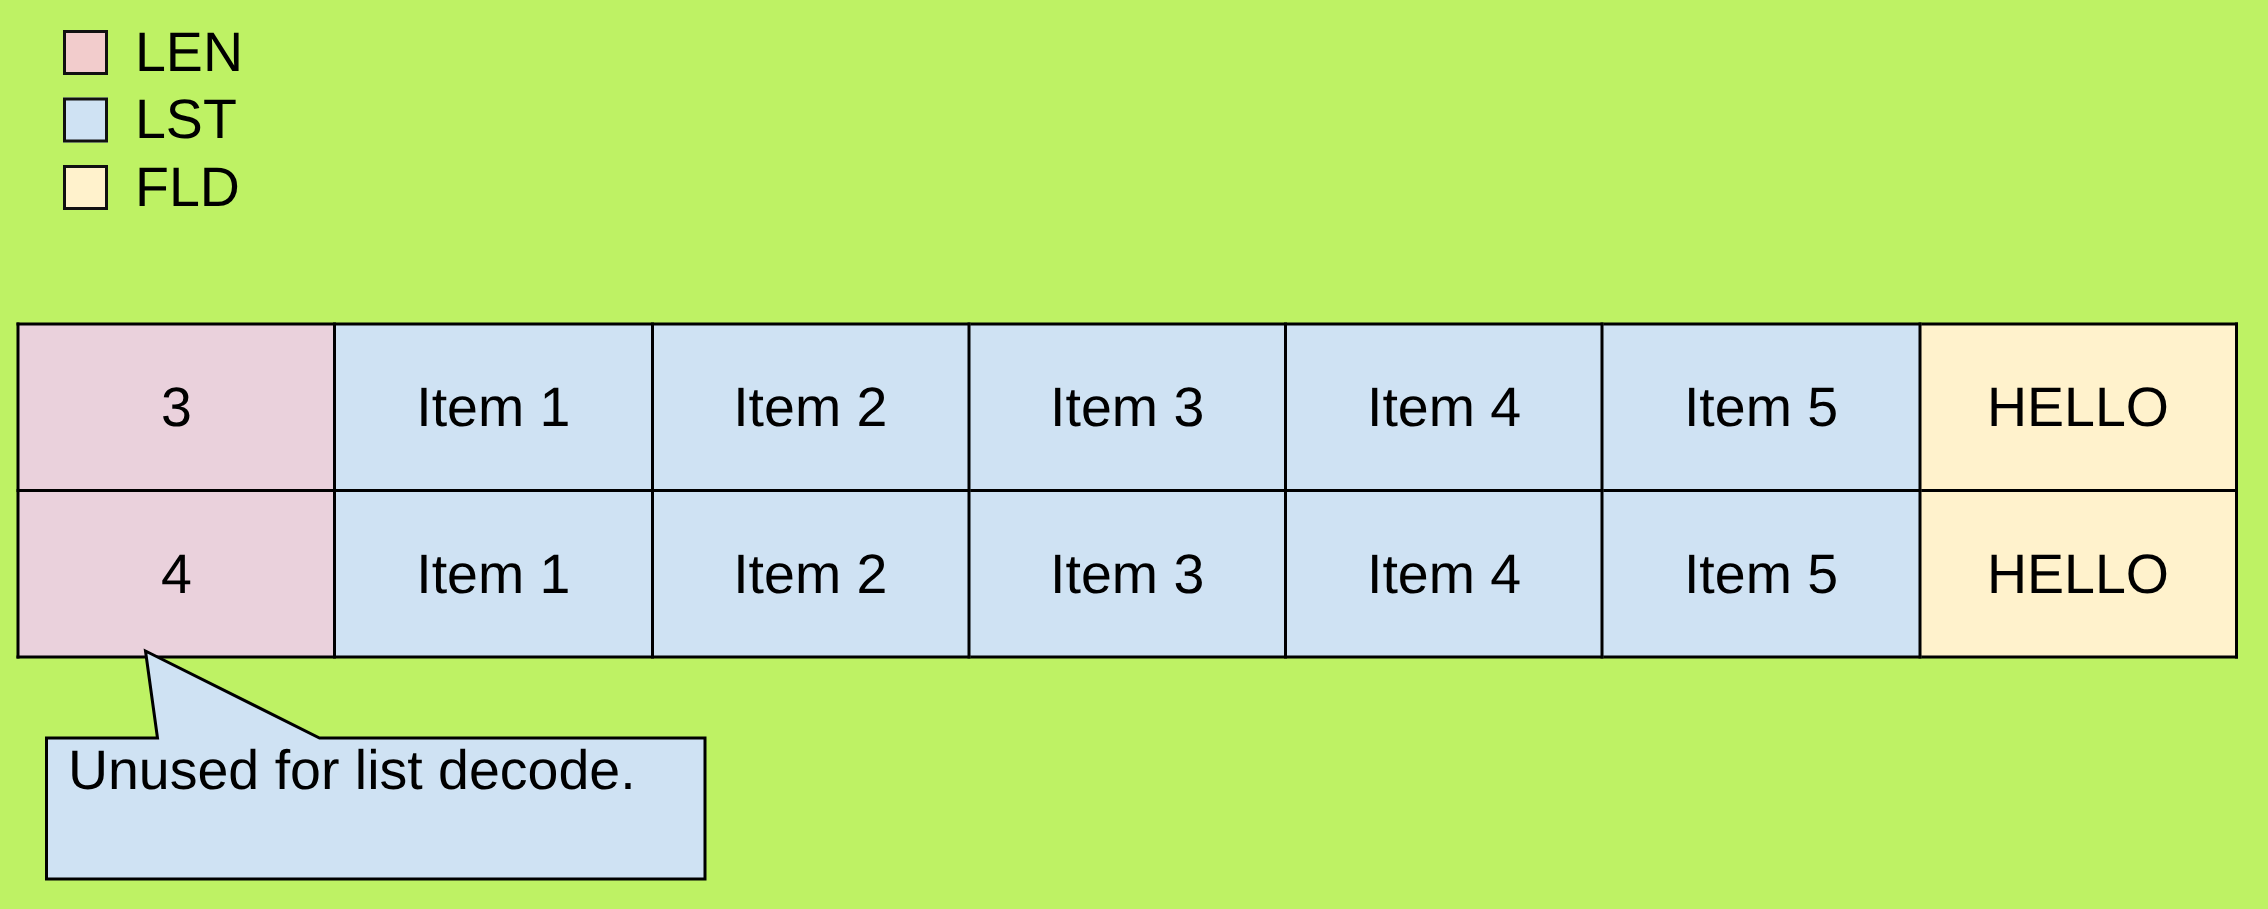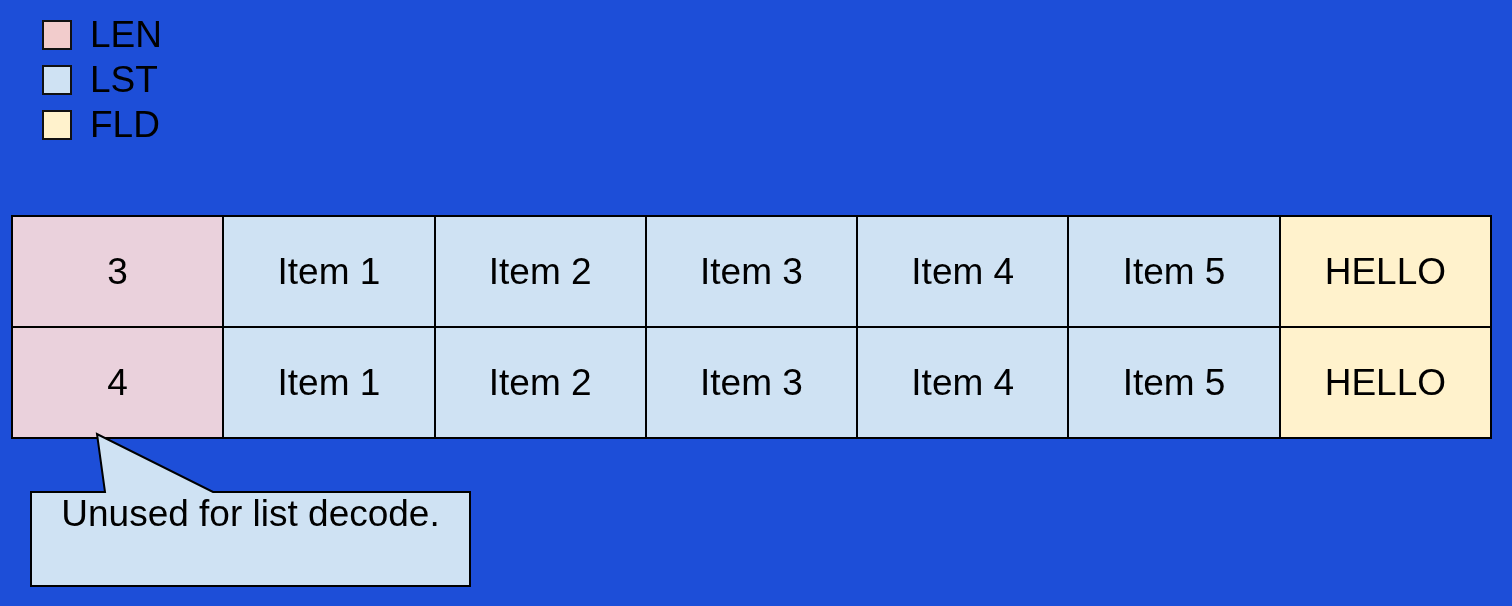--- a/index.html
+++ b/index.html
@@ -1,20 +1,20 @@
 <!DOCTYPE html>
 <html><head>
 <meta charset="utf-8">
 <style>
   html, body { margin: 0; padding: 0; background: #ffffff; }
   .canvas {
     position: relative;
     width: 1512px;
     height: 606px;
-    background: #1d4ed8;
+    background: #bef264;
     font-family: "Liberation Sans", sans-serif;
     color: #000000;
     overflow: hidden;
   }
 
   
   .legend {
     position: absolute;
     left: 42px;
     top: 20px;
@@ -61,21 +61,21 @@
   .callout-svg {
     position: absolute;
     left: 0;
     top: 0;
     width: 1512px;
     height: 606px;
     pointer-events: none;
   }
   .callout-text {
     position: absolute;
-    left: 31px;
+    left: 15px;
     top: 492px;
     width: 439px;
     height: 94px;
     display: flex;
     flex-direction: column;
     justify-content: space-between;
     align-items: center;
     font-size: 37px;
     line-height: 43px;
     text-align: center;

